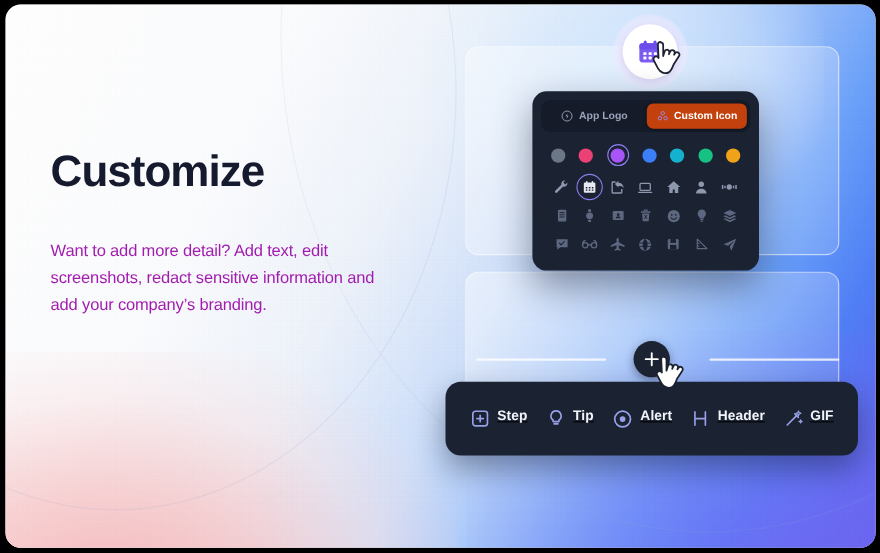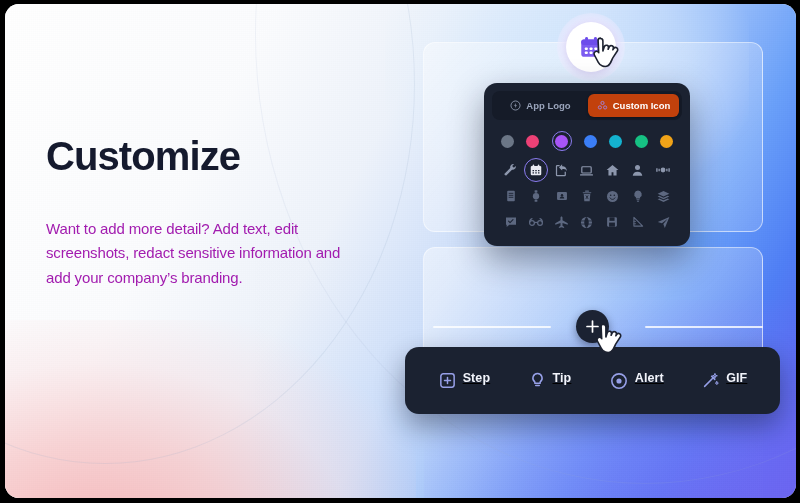--- a/index.html
+++ b/index.html
@@ -567,20 +567,28 @@
       <div class="tool">
         <span class="tool-icon">
           <svg width="20" height="20" viewBox="0 0 24 24" fill="none" stroke="currentColor" stroke-width="1.9">
             <circle cx="12" cy="12" r="8.6"></circle>
             <circle cx="12" cy="12" r="3.1" fill="currentColor" stroke="none"></circle>
           </svg>
         </span>
         <span class="tool-label">Alert</span>
       </div>
 
+      <div class="tool">
+        <span class="tool-icon">
+          <svg width="19" height="19" viewBox="0 0 24 24" fill="none" stroke="currentColor" stroke-width="1.9" stroke-linecap="round">
+            <path d="M6 4.4v15.2M18 4.4v15.2M6 12h12"></path>
+          </svg>
+        </span>
+        <span class="tool-label">Header</span>
+      </div>
 
       <div class="tool">
         <span class="tool-icon">
           <svg width="19" height="19" viewBox="0 0 24 24" fill="none" stroke="currentColor" stroke-width="1.9" stroke-linecap="round">
             <path d="M4.6 19.4L15.4 8.6"></path>
             <path d="M13.4 6.6l4 4"></path>
             <path d="M17.6 3.2l.8 2 2 .8-2 .8-.8 2-.8-2-2-.8 2-.8z" stroke-width="1.3" stroke-linejoin="round"></path>
             <path d="M20 13.4l.55 1.35 1.35.55-1.35.55-.55 1.35-.55-1.35-1.35-.55 1.35-.55z" stroke-width="1.2" stroke-linejoin="round"></path>
           </svg>
         </span>

